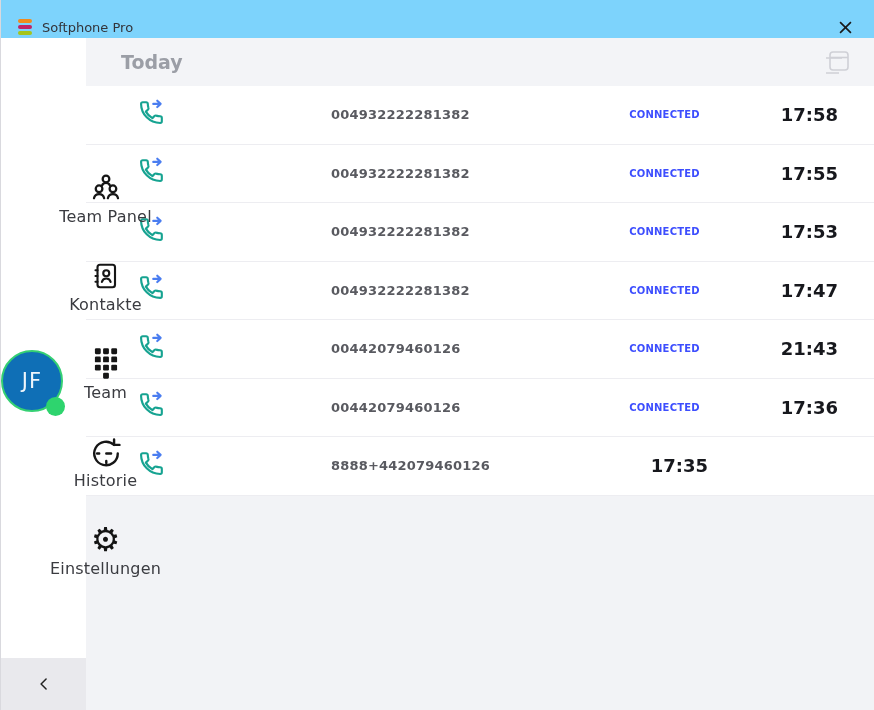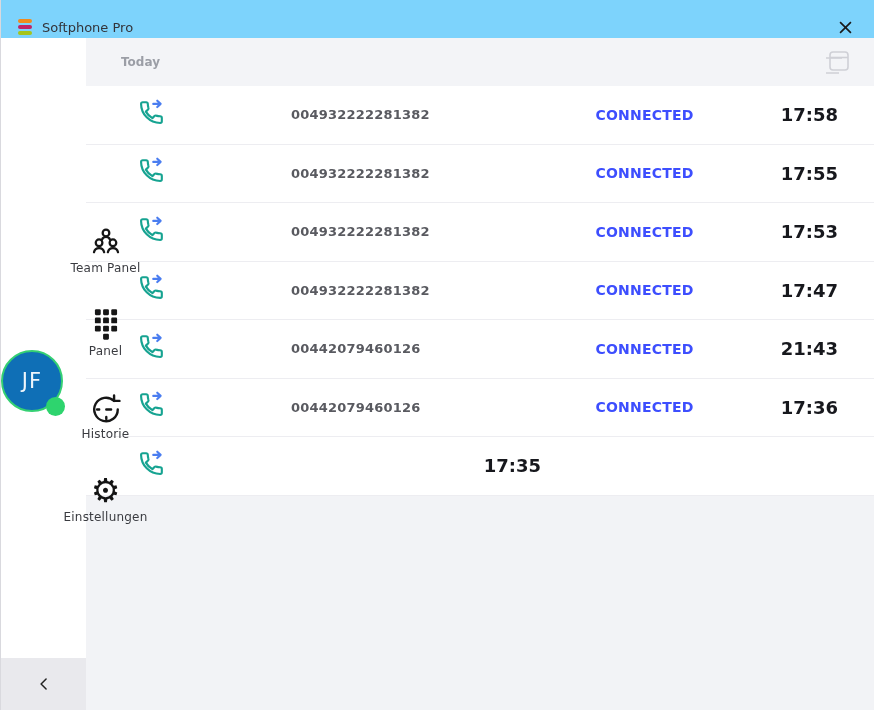--- a/index.html
+++ b/index.html
@@ -25,39 +25,39 @@
     display:flex; align-items:center; justify-content:center;
     color:#eef5fb; font-size:21px; letter-spacing:1px;
   }
   .status-dot {
     position:absolute; right:-2px; bottom:-2px;
     width:19px; height:19px; border-radius:50%; background:#2ed46e;
   }
   .nav { margin-top:34px; display:flex; flex-direction:column; align-items:center; }
   .nav-item { display:flex; flex-direction:column; align-items:center; margin-bottom:33px; cursor:pointer; width:85px; }
   .nav-item .icn { height:33px; display:flex; align-items:center; justify-content:center; }
-  .nav-item .lbl { font-size:12px; color:#3a3b40; margin-top:3px; letter-spacing:.2px; white-space:nowrap; }
+  .nav-item .lbl { font-size:16px; color:#3a3b40; margin-top:3px; letter-spacing:.2px; white-space:nowrap; }
   .gear-glyph { font-size:33px; line-height:33px; color:#141414; font-family:"DejaVu Sans",sans-serif; }
   .sidebar-footer {
     position:absolute; bottom:0; left:0; width:85px; height:52px;
     background:#e9e9ed; display:flex; align-items:center; justify-content:center; cursor:pointer;
   }
   
   .main { flex:1; background:#f2f3f6; display:flex; flex-direction:column; }
   .list-header { height:48px; background:#f3f4f7; display:flex; align-items:center; padding:0 22px 0 35px; }
-  .today-label { font-size:12px; font-weight:bold; color:#9b9ea6; }
+  .today-label { font-size:19px; font-weight:bold; color:#9b9ea6; }
   .copy-btn { margin-left:auto; cursor:pointer; display:flex; align-items:center; }
   .rows {}
   .call-row {
     height:58.5px; background:#fff; border-bottom:1px solid #ededf1;
     display:grid; grid-template-columns:155px 250px 1fr 90px;
-    align-items:center; padding:0 36px 0 50px; cursor:pointer;
+    align-items:center; padding:0 36px 0 50px; cursor:pointer;gap:40px;
   }
   .call-number { font-size:13px; font-weight:bold; color:#595a60; letter-spacing:.2px; }
-  .call-status { font-size:14px; font-weight:bold; color:#3d4efe; text-align:center; letter-spacing:.2px; }
+  .call-status { font-size:10px; font-weight:bold; color:#3d4efe; text-align:center; letter-spacing:.2px; }
   .call-time { font-size:18px; font-weight:bold; color:#17181d; text-align:right; }
 </style>
 </head>
 <body>
 
 <div class="titlebar">
   <div class="logo">
     <span style="background:#ef8b1e"></span>
     <span style="background:#c12366"></span>
     <span style="background:#a5c41c"></span>
@@ -87,37 +87,48 @@
             <path d="M8.9 10.4a3.3 3.3 0 0 1 6.2 0"></path>
             <circle cx="6.8" cy="12.6" r="2.5"></circle>
             <circle cx="17.2" cy="12.6" r="2.5"></circle>
             <path d="M3 19.6a3.9 3.9 0 0 1 7.6 0"></path>
             <path d="M13.4 19.6a3.9 3.9 0 0 1 7.6 0"></path>
           </svg>
         </span>
         <span class="lbl">Team Panel</span>
       </div>
 
+      <div class="nav-item">
+        <span class="icn">
+          <svg width="30" height="32" viewBox="0 0 24 24" fill="none" stroke="#161616" stroke-width="1.7" stroke-linecap="round" stroke-linejoin="round">
+            <rect x="5.2" y="3" width="14" height="18" rx="2"></rect>
+            <path d="M3.6 7.4h1.6 M3.6 12h1.6 M3.6 16.6h1.6"></path>
+            <circle cx="12.2" cy="9.8" r="2.4"></circle>
+            <path d="M8.7 16.8a3.6 3.6 0 0 1 7 0"></path>
+          </svg>
+        </span>
+        <span class="lbl">Kontakte</span>
+      </div>
 
       <div class="nav-item">
         <span class="icn">
           <svg width="28" height="33" viewBox="0 0 24 28" fill="#161616">
             <rect x="2.5" y="1" width="5" height="5" rx="1"></rect>
               <rect x="9.5" y="1" width="5" height="5" rx="1"></rect>
               <rect x="16.5" y="1" width="5" height="5" rx="1"></rect>
             <rect x="2.5" y="8" width="5" height="5" rx="1"></rect>
               <rect x="9.5" y="8" width="5" height="5" rx="1"></rect>
               <rect x="16.5" y="8" width="5" height="5" rx="1"></rect>
             <rect x="2.5" y="15" width="5" height="5" rx="1"></rect>
               <rect x="9.5" y="15" width="5" height="5" rx="1"></rect>
               <rect x="16.5" y="15" width="5" height="5" rx="1"></rect>
             <rect x="9.5" y="22" width="5" height="5" rx="1"></rect>
           </svg>
         </span>
-        <span class="lbl">Panel</span>
+        <span class="lbl">Team</span>
       </div>
 
       <div class="nav-item">
         <span class="icn">
           <svg width="34" height="34" viewBox="0 0 24 24" fill="none" stroke="#161616" stroke-width="1.7" stroke-linecap="round" stroke-linejoin="round">
             <path d="M20.3 13a8.3 8.3 0 1 1-2.6-6"></path>
             <path d="M17.7 3.2v3.8h3.8"></path>
             <path d="M12.2 13.1h3.4 M5.7 13.1h1.5 M12.2 18.3v1.5"></path>
           </svg>
         </span>
@@ -224,17 +235,18 @@
     <span class="call-time">17:36</span>
   </div>
 
   <div class="call-row">
     <span>
       <svg width="30" height="30" viewBox="0 0 24 24" fill="none" stroke-linecap="round" stroke-linejoin="round">
         <path stroke="#16a391" stroke-width="1.7" d="M7.9 10.9a12.8 12.8 0 0 0 5.2 5.2l1.7-1.7a1.3 1.3 0 0 1 1.4-.3c1 .33 2.05.5 3.15.5a1.3 1.3 0 0 1 1.3 1.3v2.75a1.3 1.3 0 0 1-1.3 1.3A15.4 15.4 0 0 1 4.05 4.7 1.3 1.3 0 0 1 5.35 3.4h2.8a1.3 1.3 0 0 1 1.3 1.3c0 1.1.17 2.15.5 3.15a1.3 1.3 0 0 1-.3 1.4z"></path>
         <path stroke="#4a7df0" stroke-width="1.7" d="M13.8 4.7h5.6 M17 2.2l2.7 2.5L17 7.2"></path>
       </svg>
     </span>
+    <span class="call-number">8888+442079460126</span>
     <span class="call-time">17:35</span>
   </div>
 </div>
   </div>
 </div>
 
 </body></html>

